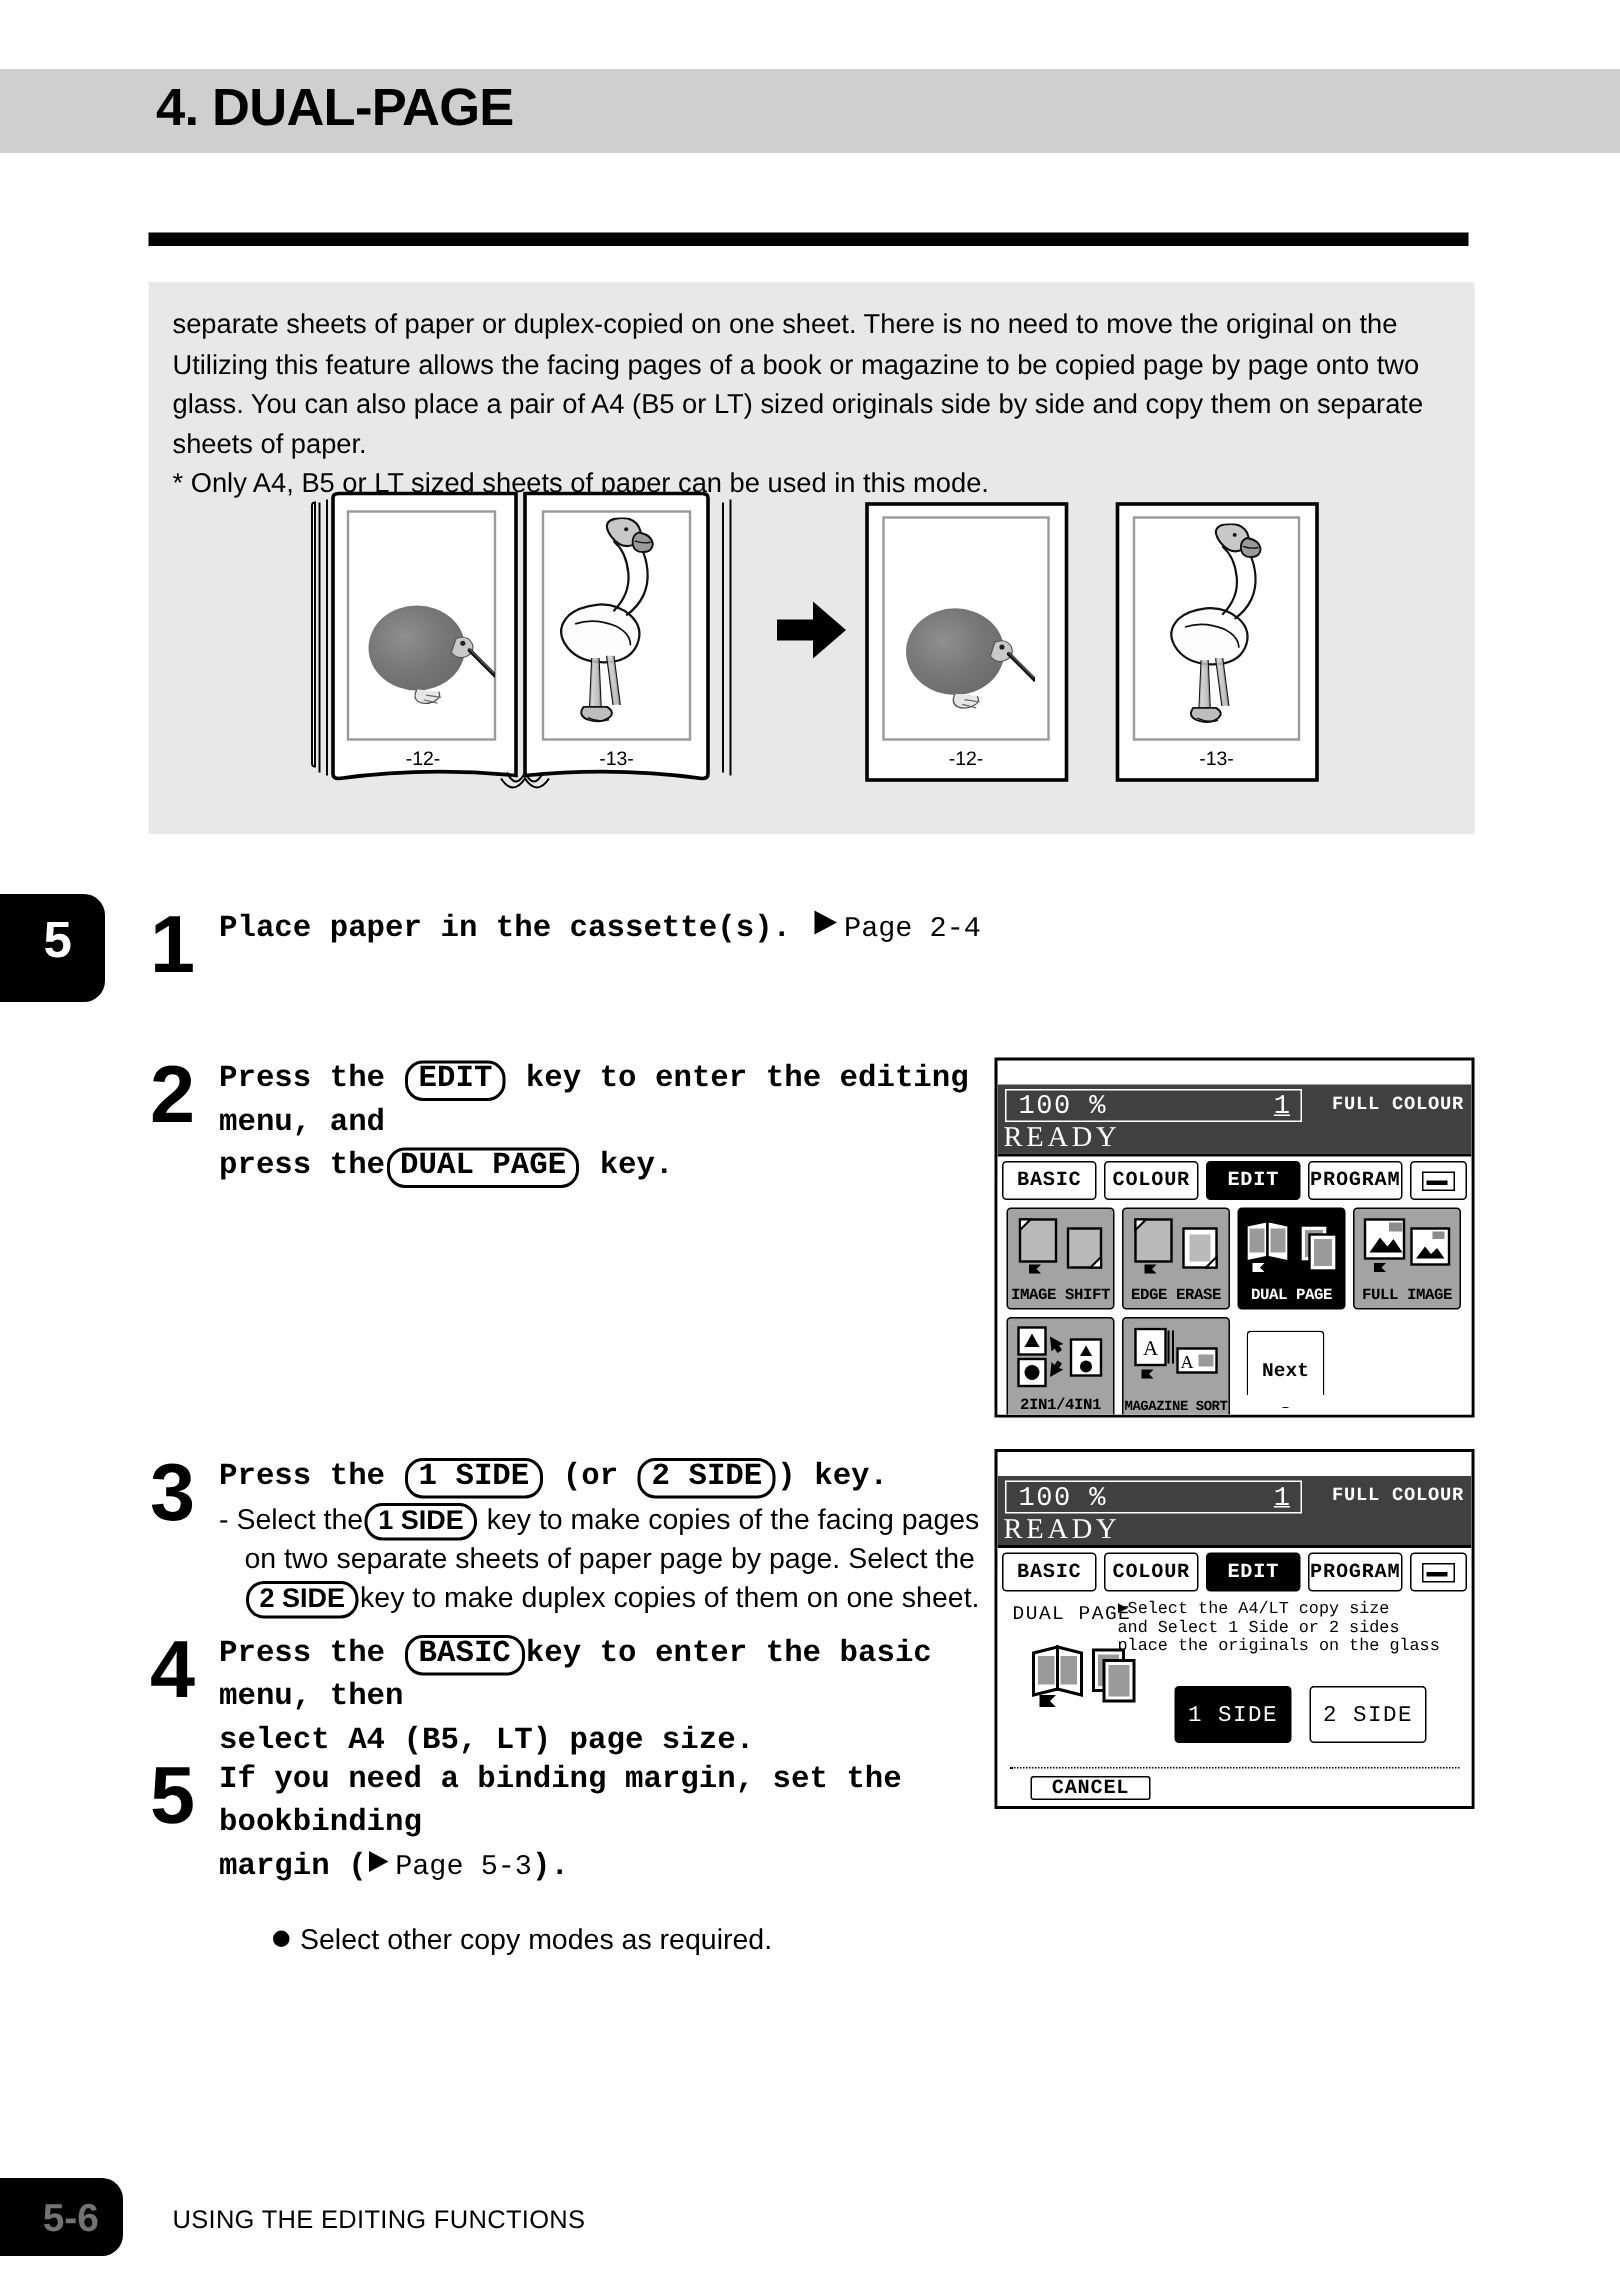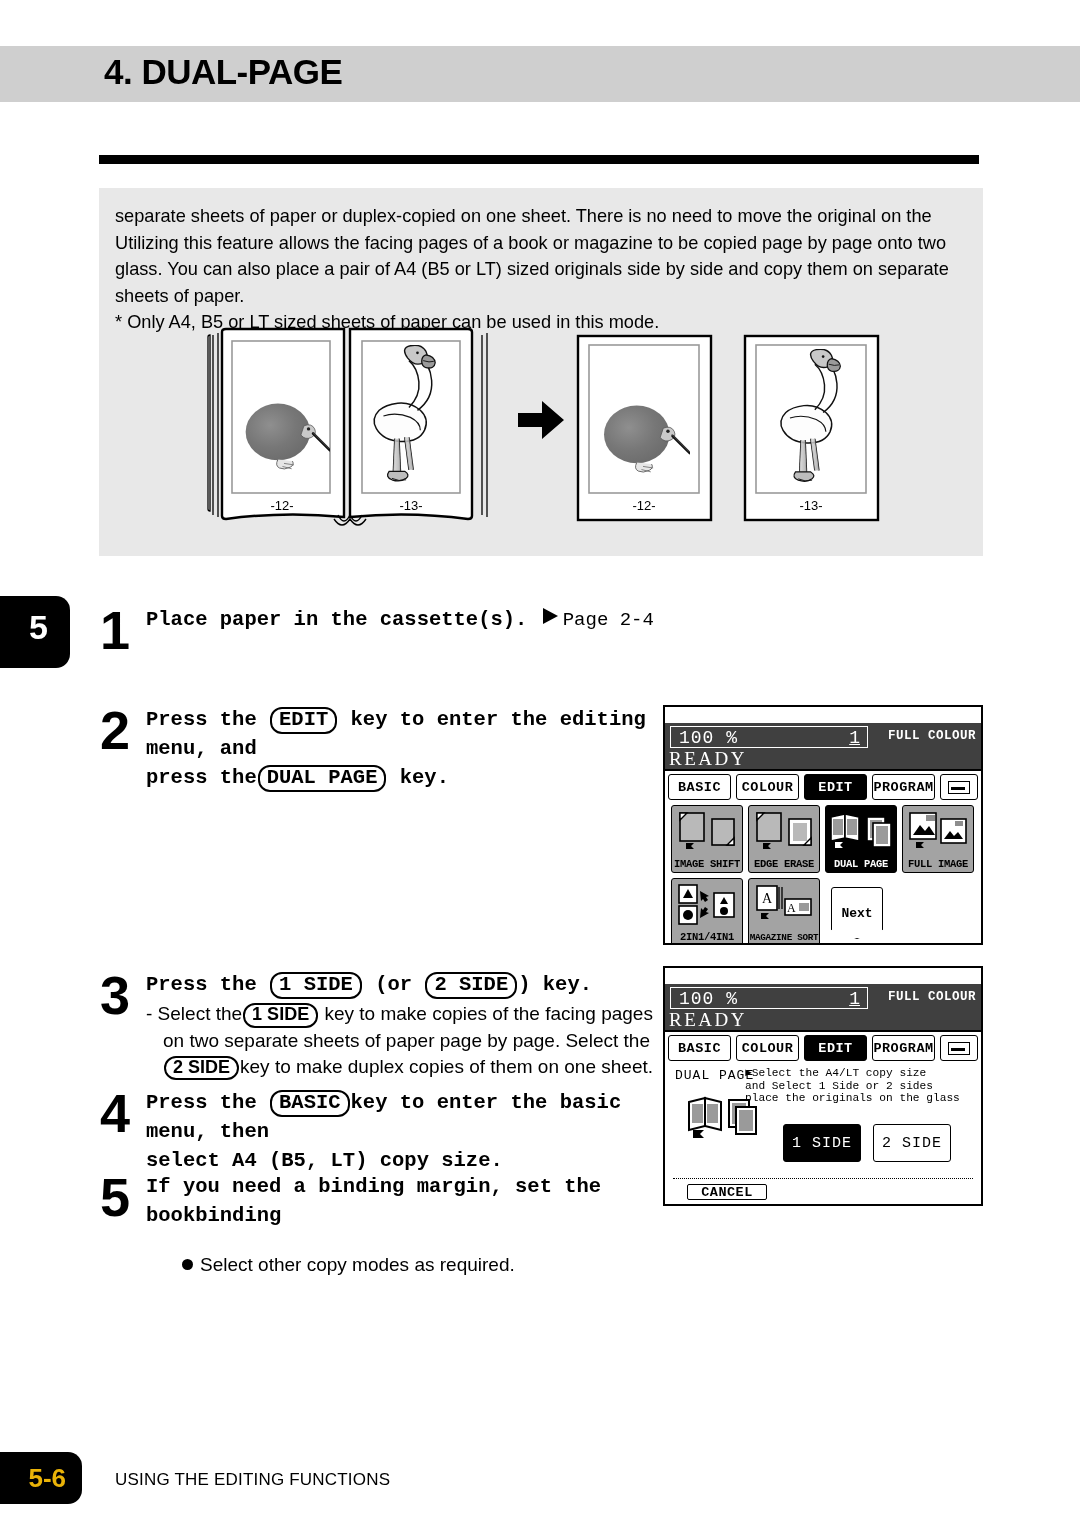--- a/index.html
+++ b/index.html
@@ -232,21 +232,21 @@
   }
 
   
   .footer-tab {
     position: absolute; left: -16px; top: 1452px;
     width: 98px; height: 52px;
     background: #000; border-radius: 0 14px 14px 0;
   }
   .footer-tab span {
     position: absolute; right: 16px; top: 11px;
-    color: #eab308; font-size: 26px; font-weight: bold;
+    color: #737373; font-size: 26px; font-weight: bold;
   }
   .footer-text {
     position: absolute; left: 115px; top: 1470px;
     font-size: 17px; letter-spacing: 0.2px;
   }
 </style>
 </head>
 <body>
 
 <div class="page">
@@ -407,28 +407,31 @@
     </div>
   </div>
 
   <div class="step" style="left:100px; top:1088px; width:560px;">
     <div class="step-num">4</div>
     <div class="step-body" style="width:548px;">
       <div class="step-head">
         <span>Press the</span>
         <span class="key">BASIC</span><span>key to enter the basic menu, then</span>
       </div>
-      <div class="step-head">select A4 (B5, LT) copy size.</div>
+      <div class="step-head">select A4 (B5, LT) page size.</div>
     </div>
   </div>
 
   <div class="step" style="left:100px; top:1172px; width:560px;">
     <div class="step-num">5</div>
     <div class="step-body" style="width:548px;">
       <div class="step-head">If you need a binding margin, set the bookbinding</div>
+      <div class="step-head">
+        <span>margin (</span><span class="tri sm"></span><span class="reg" style="font-size:19px;">Page 5-3</span><span>).</span>
+      </div>
       <div class="step-sub" style="margin-top:22px; padding-left:36px;">
         <span class="bullet"></span><span>Select other copy modes as required.</span>
       </div>
     </div>
   </div>
 
   <div class="lcd" style="left:663px; top:705px;">
     <div class="lcd-top">
       <div class="lcd-ratio-box">
         <span class="lcd-ratio">100  %</span>

